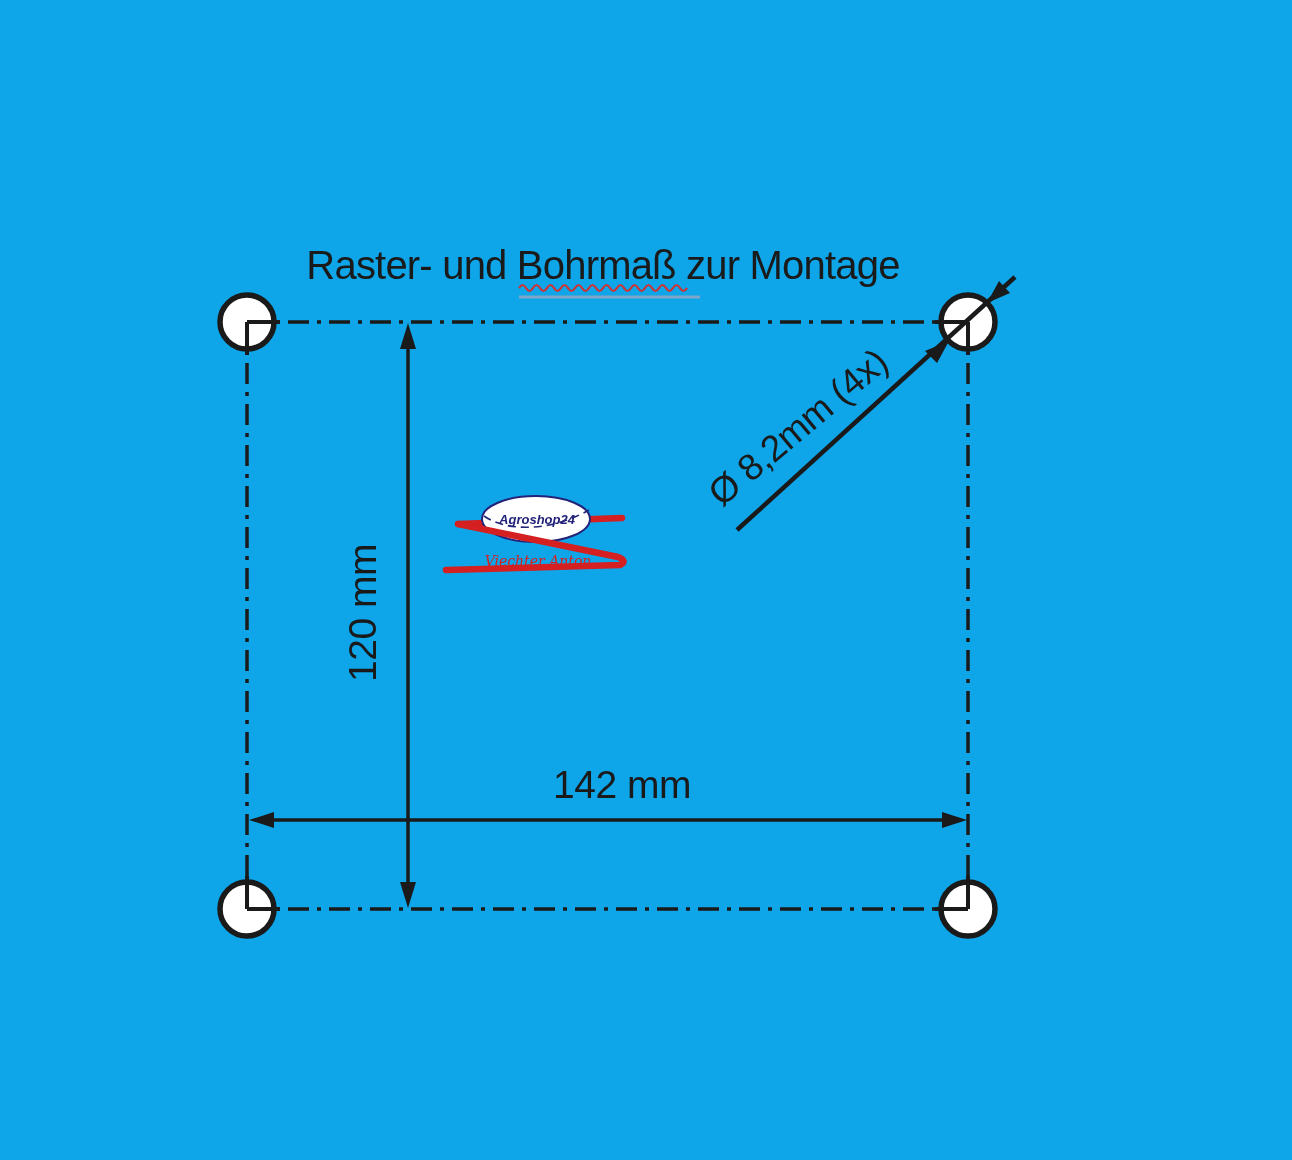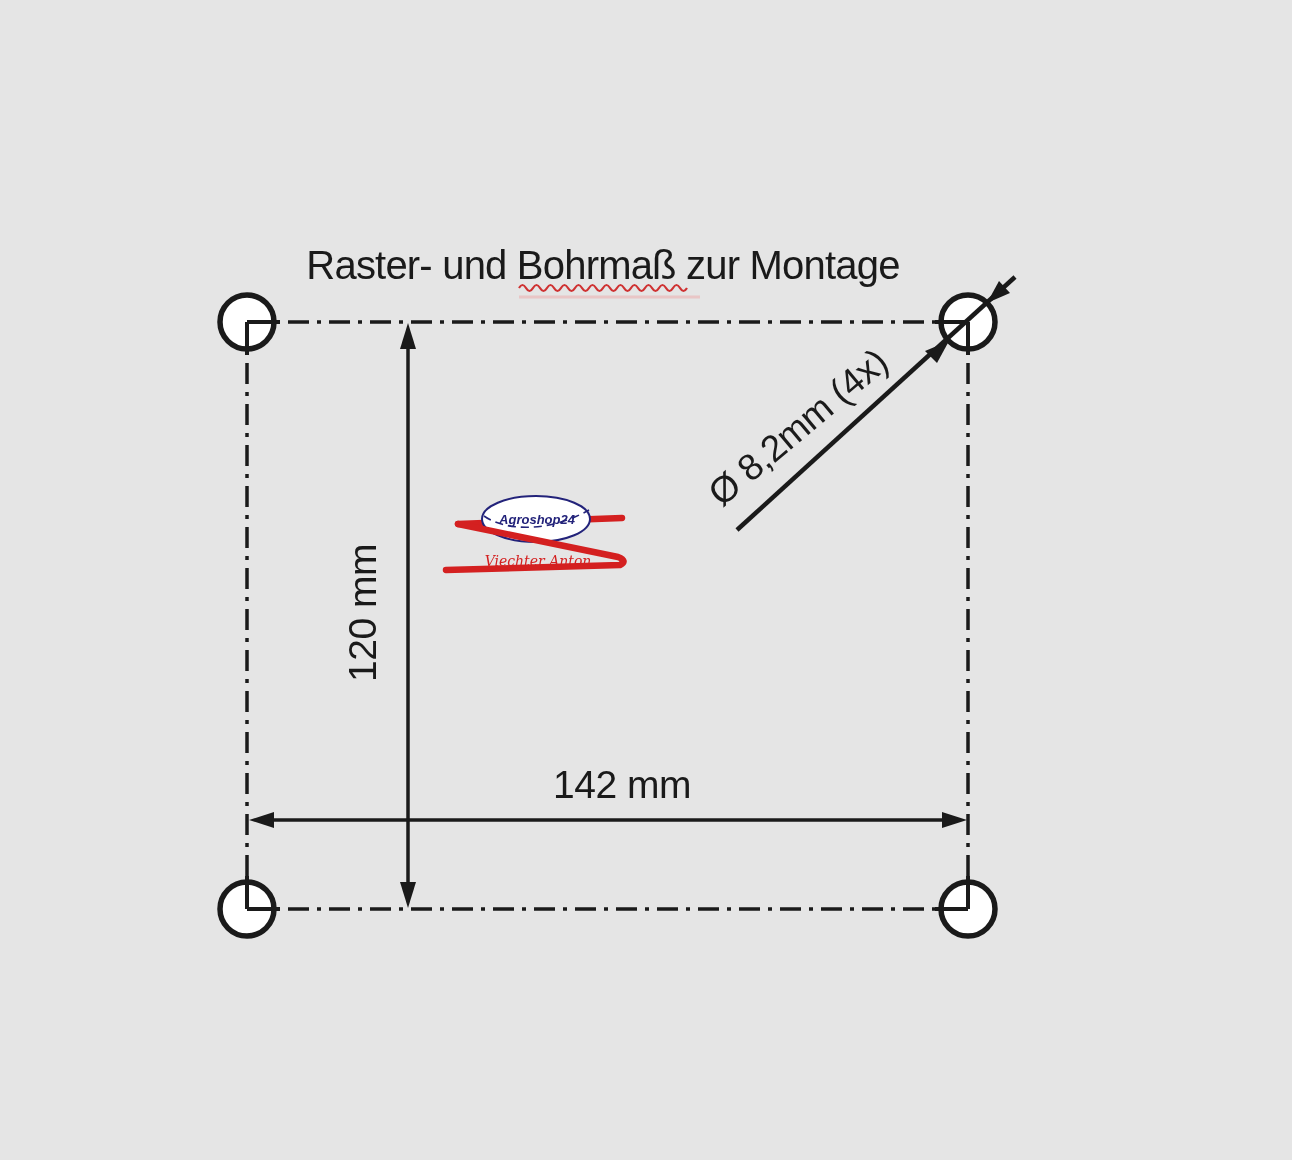--- a/index.html
+++ b/index.html
@@ -1,20 +1,20 @@
 <!DOCTYPE html>
 <html><head>
 <meta charset="utf-8">
 <style>
   html, body { margin: 0; padding: 0; background: #ffffff; }
   .page {
     position: relative;
     width: 1292px;
     height: 1160px;
-    background: #e5e5e5;
+    background: #0ea5e9;
     overflow: hidden;
     font-family: "Liberation Sans", sans-serif;
   }
   svg text { font-family: "Liberation Sans", sans-serif; }
   .title-text { font-size: 40px; letter-spacing: -0.8px; white-space: pre; }
   .dim-text { font-size: 39px; letter-spacing: -0.5px; }
   .hole-text { font-size: 37px; letter-spacing: -0.5px; }
   .brand-text { font-size: 13px; font-weight: bold; font-style: italic; }
   .owner-text { font-size: 14px; font-style: italic; font-family: "DejaVu Serif", serif; }
 </style>

